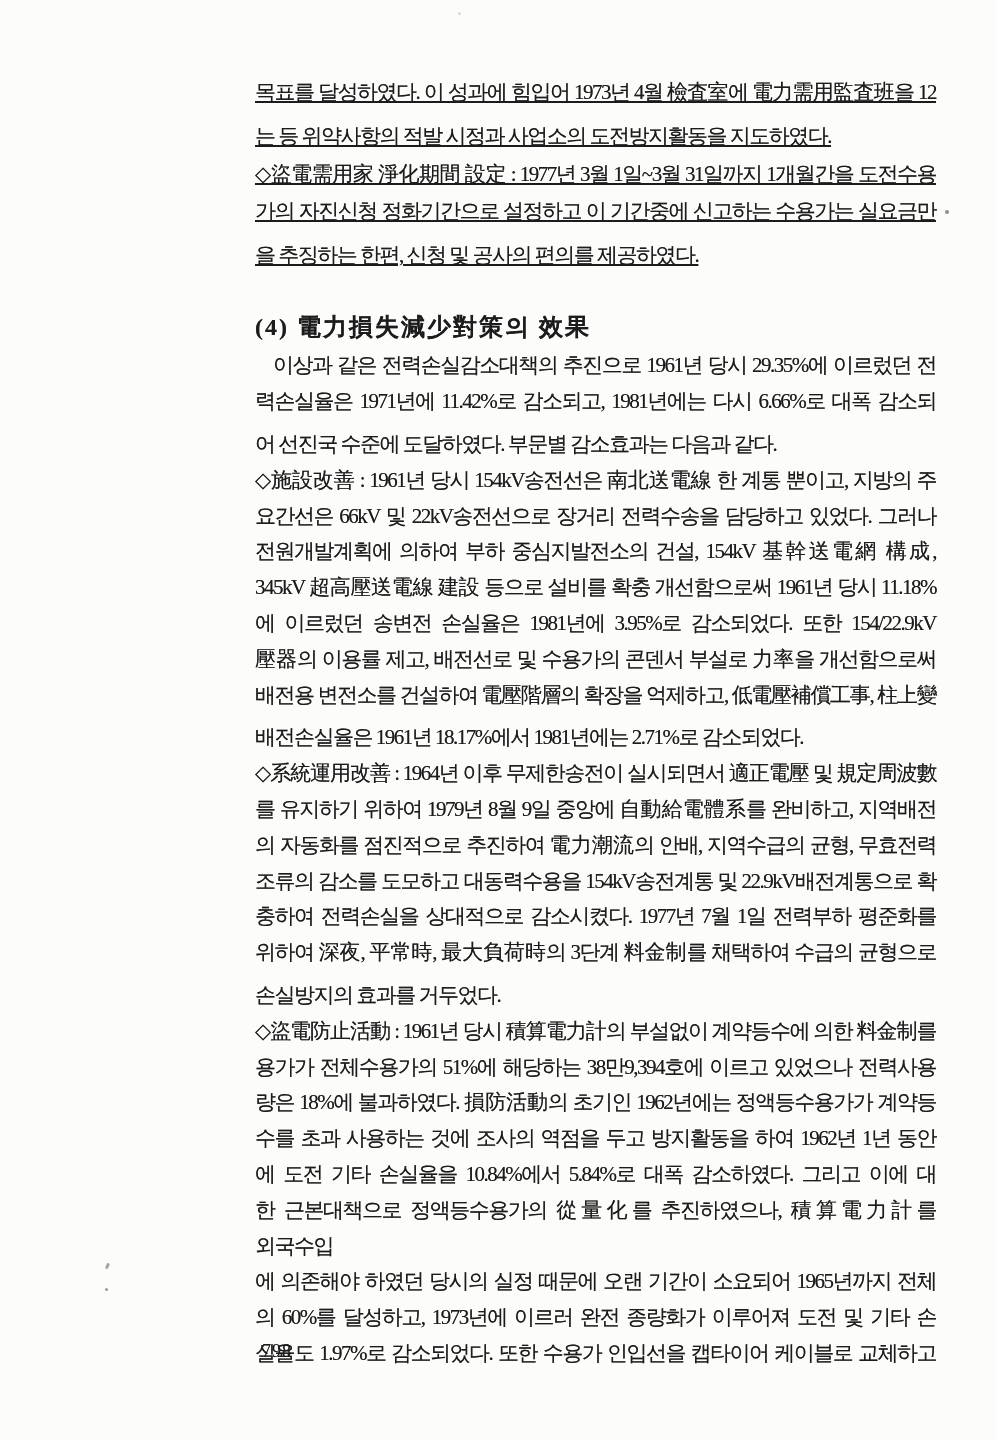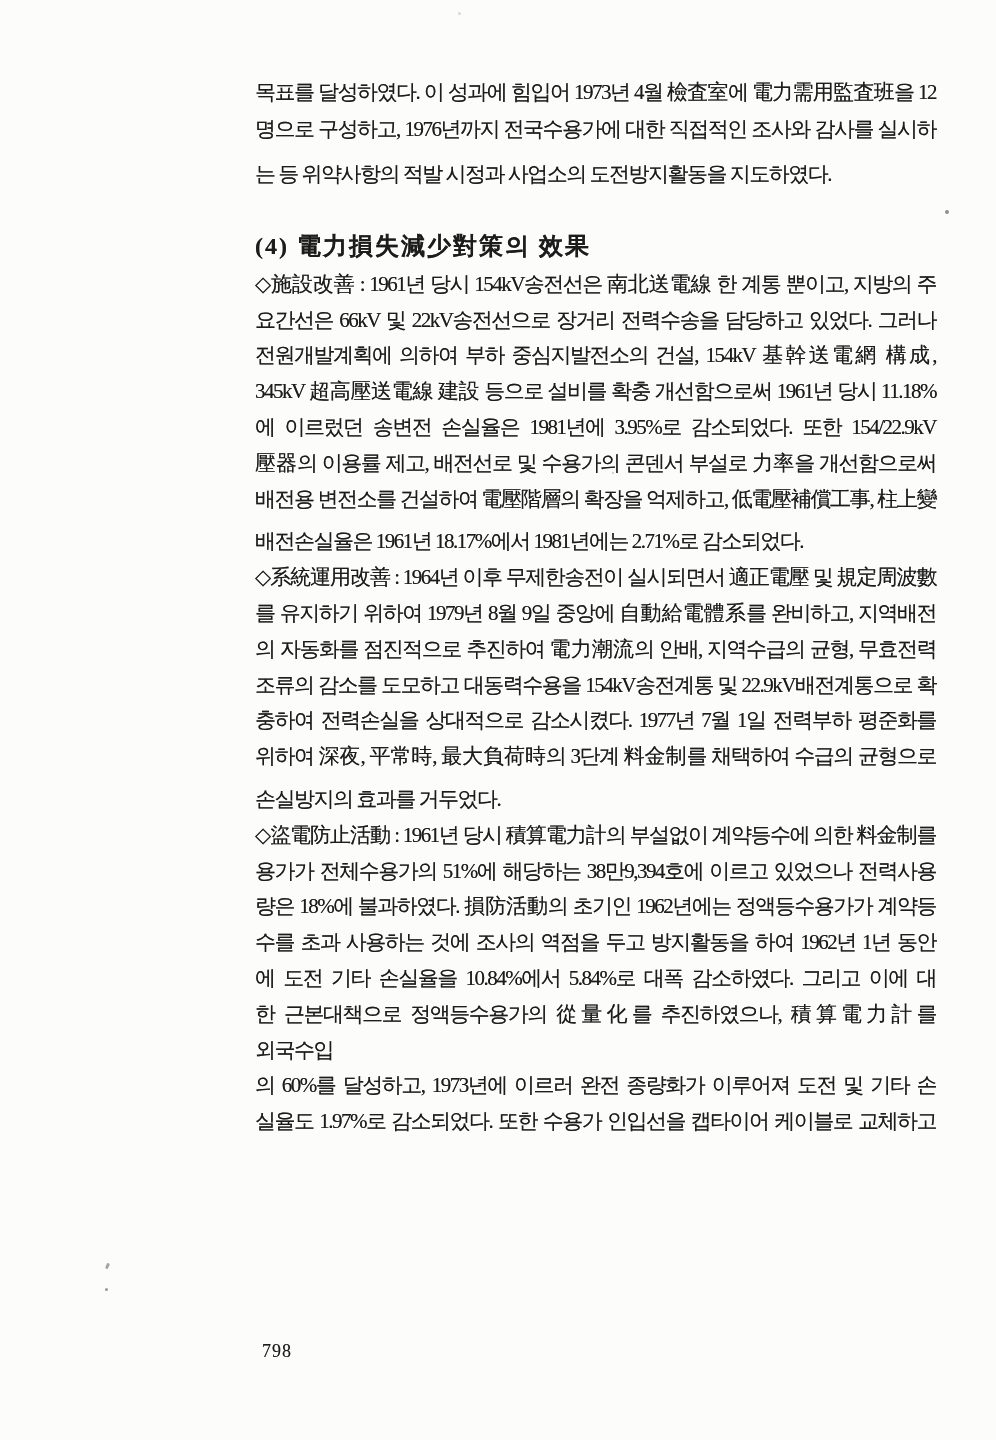--- a/index.html
+++ b/index.html
@@ -25,21 +25,21 @@
   .line {
     font-size: 21px;
     line-height: 35.8px;
     letter-spacing: -1.5px;
     word-break: keep-all;
     text-align: justify;
     text-align-last: justify;
     text-shadow: 0 0 0.5px rgba(25,25,25,0.65);
     white-space: normal;
   }
-  .para.lead .line { line-height: 37.3px; }
+  .para.lead .line { line-height: 37.3px; text-decoration: underline; }
   .line.line-end { text-align-last: left; margin-top: 7px; }
   .para.indent-first .line:first-child { text-indent: 18px; }
   .heading {
     margin-top: 34px;
     margin-bottom: 2px;
     font-size: 24px;
     font-weight: 700;
     line-height: 38px;
     letter-spacing: 2px;
     text-shadow: 0 0 0.6px rgba(20,20,20,0.7);
@@ -72,24 +72,33 @@
     <span class="speck s1"></span>
     <span class="speck s2"></span>
     <span class="speck s3"></span>
     <span class="speck s4"></span>
     <span class="speck s5"></span>
   </div>
 
   <section class="text-col" id="text-col">
       <div class="para lead">
         <div class="line">목표를 달성하였다. 이 성과에 힘입어 1973년 4월 檢査室에 電力需用監査班을 12</div>
-        <div class="line">명으로 구성하고, 1976년까지 전국수용가에 대한 직접적인 조사와 감사를 실시하</div>
         <div class="line line-end">는 등 위약사항의 적발 시정과 사업소의 도전방지활동을 지도하였다.</div>
       </div>
+      <div class="para lead">
+        <div class="line">◇盜電需用家 淨化期間 設定 : 1977년 3월 1일~3월 31일까지 1개월간을 도전수용</div>
+        <div class="line">가의 자진신청 정화기간으로 설정하고 이 기간중에 신고하는 수용가는 실요금만</div>
+        <div class="line line-end">을 추징하는 한편, 신청 및 공사의 편의를 제공하였다.</div>
+      </div>
       <h2 class="heading">(4) 電力損失減少對策의 效果</h2>
+      <div class="para indent-first">
+        <div class="line">이상과 같은 전력손실감소대책의 추진으로 1961년 당시 29.35%에 이르렀던 전</div>
+        <div class="line">력손실율은 1971년에 11.42%로 감소되고, 1981년에는 다시 6.66%로 대폭 감소되</div>
+        <div class="line line-end">어 선진국 수준에 도달하였다. 부문별 감소효과는 다음과 같다.</div>
+      </div>
       <div class="para">
         <div class="line">◇施設改善 : 1961년 당시 154kV송전선은 南北送電線 한 계통 뿐이고, 지방의 주</div>
         <div class="line">요간선은 66kV 및 22kV송전선으로 장거리 전력수송을 담당하고 있었다. 그러나</div>
         <div class="line">전원개발계획에 의하여 부하 중심지발전소의 건설, 154kV 基幹送電網 構成,</div>
         <div class="line">345kV 超高壓送電線 建設 등으로 설비를 확충 개선함으로써 1961년 당시 11.18%</div>
         <div class="line">에 이르렀던 송변전 손실율은 1981년에 3.95%로 감소되었다. 또한 154/22.9kV</div>
         <div class="line">壓器의 이용률 제고, 배전선로 및 수용가의 콘덴서 부설로 力率을 개선함으로써</div>
         <div class="line">배전용 변전소를 건설하여 電壓階層의 확장을 억제하고, 低電壓補償工事, 柱上變</div>
         <div class="line line-end">배전손실율은 1961년 18.17%에서 1981년에는 2.71%로 감소되었다.</div>
       </div>
@@ -102,19 +111,20 @@
         <div class="line">위하여 深夜, 平常時, 最大負荷時의 3단계 料金制를 채택하여 수급의 균형으로</div>
         <div class="line line-end">손실방지의 효과를 거두었다.</div>
       </div>
       <div class="para">
         <div class="line">◇盜電防止活動 : 1961년 당시 積算電力計의 부설없이 계약등수에 의한 料金制를</div>
         <div class="line">용가가 전체수용가의 51%에 해당하는 38만9,394호에 이르고 있었으나 전력사용</div>
         <div class="line">량은 18%에 불과하였다. 損防活動의 초기인 1962년에는 정액등수용가가 계약등</div>
         <div class="line">수를 초과 사용하는 것에 조사의 역점을 두고 방지활동을 하여 1962년 1년 동안</div>
         <div class="line">에 도전 기타 손실율을 10.84%에서 5.84%로 대폭 감소하였다. 그리고 이에 대</div>
         <div class="line">한 근본대책으로 정액등수용가의 從量化를 추진하였으나, 積算電力計를 외국수입</div>
+        <div class="line">에 의존해야 하였던 당시의 실정 때문에 오랜 기간이 소요되어 1965년까지 전체</div>
         <div class="line">의 60%를 달성하고, 1973년에 이르러 완전 종량화가 이루어져 도전 및 기타 손</div>
         <div class="line">실율도 1.97%로 감소되었다. 또한 수용가 인입선을 캡타이어 케이블로 교체하고</div>
       </div>
     </section>
 
   <div class="page-number">798</div>
 </main>
 
 </body></html>

